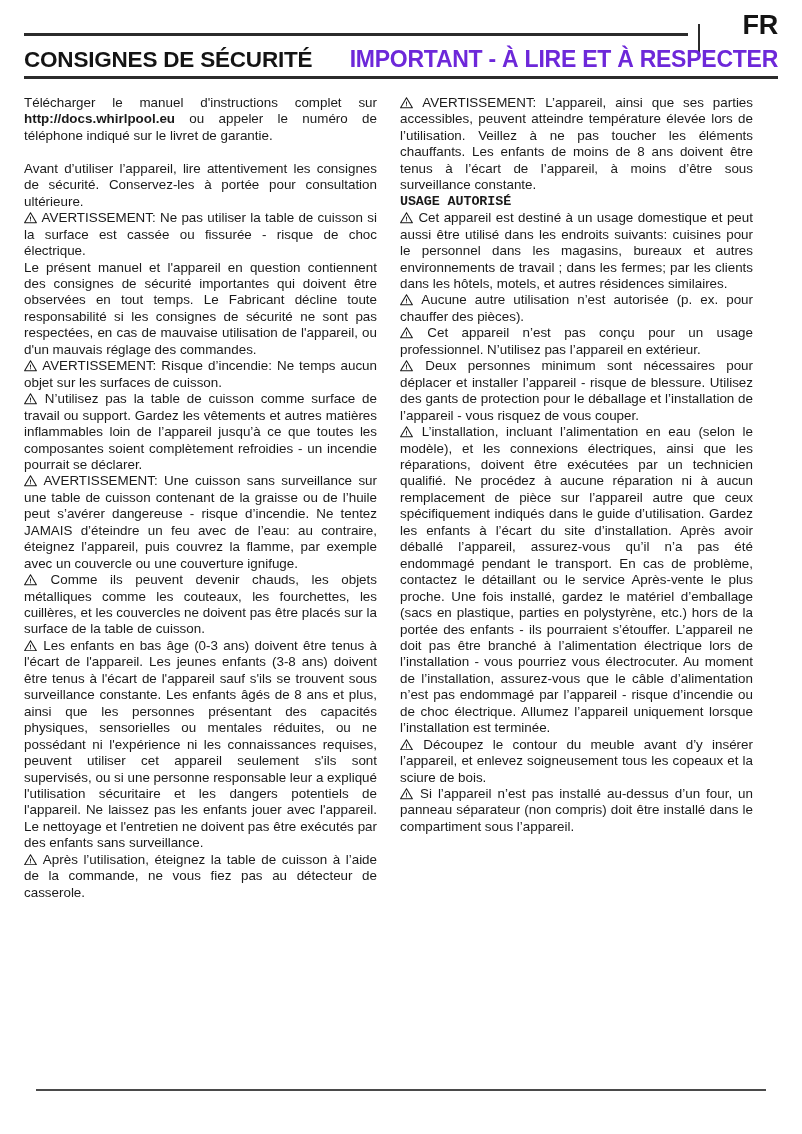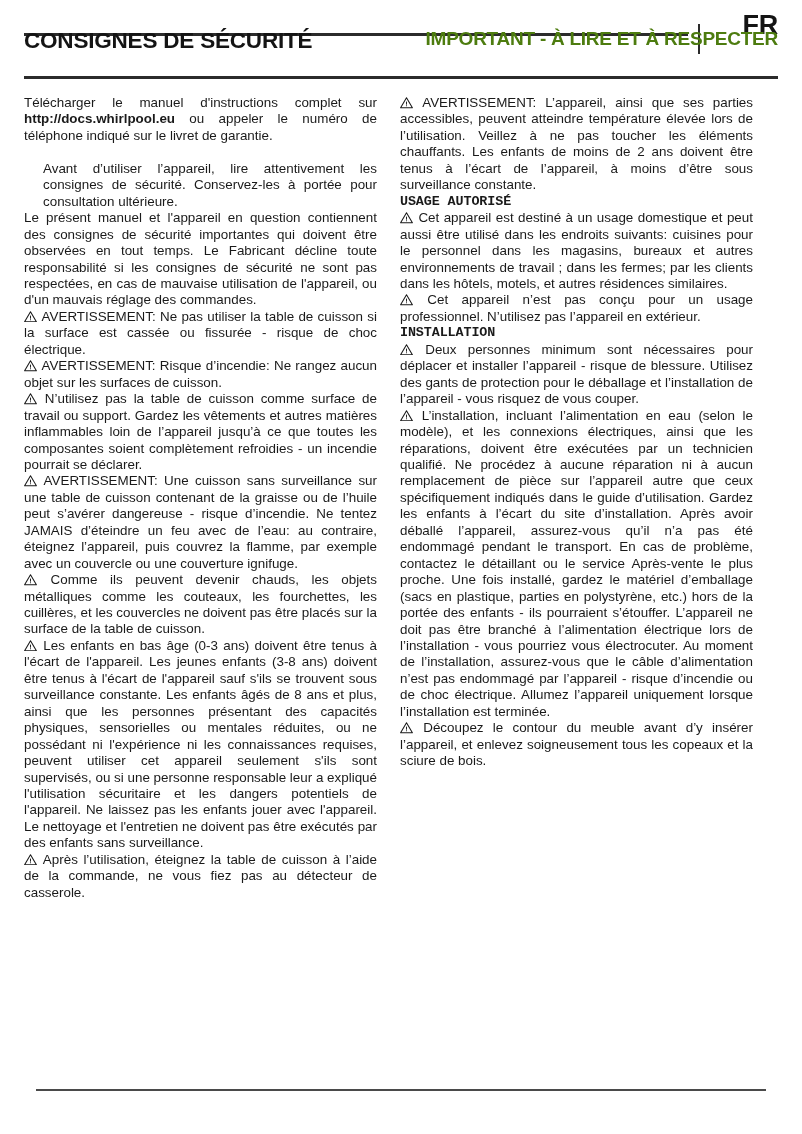--- a/index.html
+++ b/index.html
@@ -53,36 +53,36 @@
     font-size: 27px;
     font-weight: bold;
     letter-spacing: -0.3px;
     line-height: 1;
     color: #141414;
   }
   .header-titles {
     position: absolute;
     left: 0;
     right: 0;
-    top: 6px;
+    top: 24px;
     display: flex;
-    align-items: flex-start;
+    align-items: flex-end;
     justify-content: space-between;
   }
   .doc-title {
     font-size: 22.5px;
     font-weight: bold;
     letter-spacing: -0.2px;
     color: #141414;
   }
   .doc-subtitle {
-    font-size: 19px;
+    font-size: 23px;
     font-weight: bold;
     letter-spacing: -0.25px;
-    color: #4d7c0f;
+    color: #6d28d9;
   }
   .header-rule-bottom {
     position: absolute;
     left: 0;
     right: 0;
     top: 54px;
     height: 2.5px;
     background: #2b2b2b;
   }
 
@@ -98,21 +98,21 @@
   }
   .col p {
     margin: 0;
     font-size: 13.4px;
     line-height: 16.45px;
     text-align: justify;
     text-justify: inter-word;
     hyphens: none;
     color: #1a1a1a;
   }
-  .col p.spaced { margin-top: 16.45px; margin-left: 19px; }
+  .col p.spaced { margin-top: 16.45px; }
   .section-head {
     margin: 0;
     font-size: 13.4px;
     line-height: 16.45px;
     font-weight: bold;
     letter-spacing: -0.1px;
     color: #141414;
     font-family: Liberation Mono, monospace;
   }
   .bold { font-weight: bold; }
@@ -152,31 +152,31 @@
       <div class="doc-title">CONSIGNES DE SÉCURITÉ</div>
       <div class="doc-subtitle">IMPORTANT - À LIRE ET À RESPECTER</div>
     </div>
     <div class="header-rule-bottom"></div>
   </div>
 
   <div class="columns">
     <div class="col" id="col-left">
         <p class=""><span>Télécharger le manuel d'instructions complet sur </span><span class="bold">http://docs.whirlpool.eu</span><span> ou appeler le numéro de téléphone indiqué sur le livret de garantie.</span></p>
         <p class="spaced"><span>Avant d’utiliser l’appareil, lire attentivement les consignes de sécurité. Conservez-les à portée pour consultation ultérieure.</span></p>
+        <p class=""><span class="warn"><svg viewBox="0 0 26 23" width="13" height="11.5" aria-hidden="true">
+              <path d="M13 1.4 L24.8 21.6 L1.2 21.6 Z" fill="none" stroke="#1a1a1a" stroke-width="2.1" stroke-linejoin="round"></path>
+              <rect x="12.05" y="9.2" width="1.9" height="6.1" fill="#1a1a1a"></rect>
+              <rect x="12.05" y="16.6" width="1.9" height="1.9" fill="#1a1a1a"></rect>
+            </svg></span> <span>AVERTISSEMENT: Ne pas utiliser la table de cuisson si la surface est cassée ou fissurée - risque de choc électrique.</span></p>
         <p class=""><span>Le présent manuel et l'appareil en question contiennent des consignes de sécurité importantes qui doivent être observées en tout temps. Le Fabricant décline toute responsabilité si les consignes de sécurité ne sont pas respectées, en cas de mauvaise utilisation de l'appareil, ou d'un mauvais réglage des commandes.</span></p>
         <p class=""><span class="warn"><svg viewBox="0 0 26 23" width="13" height="11.5" aria-hidden="true">
               <path d="M13 1.4 L24.8 21.6 L1.2 21.6 Z" fill="none" stroke="#1a1a1a" stroke-width="2.1" stroke-linejoin="round"></path>
               <rect x="12.05" y="9.2" width="1.9" height="6.1" fill="#1a1a1a"></rect>
               <rect x="12.05" y="16.6" width="1.9" height="1.9" fill="#1a1a1a"></rect>
-            </svg></span> <span>AVERTISSEMENT: Ne pas utiliser la table de cuisson si la surface est cassée ou fissurée - risque de choc électrique.</span></p>
-        <p class=""><span class="warn"><svg viewBox="0 0 26 23" width="13" height="11.5" aria-hidden="true">
-              <path d="M13 1.4 L24.8 21.6 L1.2 21.6 Z" fill="none" stroke="#1a1a1a" stroke-width="2.1" stroke-linejoin="round"></path>
-              <rect x="12.05" y="9.2" width="1.9" height="6.1" fill="#1a1a1a"></rect>
-              <rect x="12.05" y="16.6" width="1.9" height="1.9" fill="#1a1a1a"></rect>
-            </svg></span> <span>AVERTISSEMENT: Risque d’incendie: Ne rangez aucun objet sur les surfaces de cuisson.</span></p>
+            </svg></span> <span>AVERTISSEMENT: Risque d’incendie: Ne temps aucun objet sur les surfaces de cuisson.</span></p>
         <p class=""><span class="warn"><svg viewBox="0 0 26 23" width="13" height="11.5" aria-hidden="true">
               <path d="M13 1.4 L24.8 21.6 L1.2 21.6 Z" fill="none" stroke="#1a1a1a" stroke-width="2.1" stroke-linejoin="round"></path>
               <rect x="12.05" y="9.2" width="1.9" height="6.1" fill="#1a1a1a"></rect>
               <rect x="12.05" y="16.6" width="1.9" height="1.9" fill="#1a1a1a"></rect>
             </svg></span> <span>N’utilisez pas la table de cuisson comme surface de travail ou support. Gardez les vêtements et autres matières inflammables loin de l’appareil jusqu’à ce que toutes les composantes soient complètement refroidies - un incendie pourrait se déclarer.</span></p>
         <p class=""><span class="warn"><svg viewBox="0 0 26 23" width="13" height="11.5" aria-hidden="true">
               <path d="M13 1.4 L24.8 21.6 L1.2 21.6 Z" fill="none" stroke="#1a1a1a" stroke-width="2.1" stroke-linejoin="round"></path>
               <rect x="12.05" y="9.2" width="1.9" height="6.1" fill="#1a1a1a"></rect>
               <rect x="12.05" y="16.6" width="1.9" height="1.9" fill="#1a1a1a"></rect>
             </svg></span> <span>AVERTISSEMENT: Une cuisson sans surveillance sur une table de cuisson contenant de la graisse ou de l’huile peut s’avérer dangereuse - risque d’incendie. Ne tentez JAMAIS d’éteindre un feu avec de l’eau: au contraire, éteignez l’appareil, puis couvrez la flamme, par exemple avec un couvercle ou une couverture ignifuge.</span></p>
@@ -194,45 +194,54 @@
               <path d="M13 1.4 L24.8 21.6 L1.2 21.6 Z" fill="none" stroke="#1a1a1a" stroke-width="2.1" stroke-linejoin="round"></path>
               <rect x="12.05" y="9.2" width="1.9" height="6.1" fill="#1a1a1a"></rect>
               <rect x="12.05" y="16.6" width="1.9" height="1.9" fill="#1a1a1a"></rect>
             </svg></span> <span>Après l’utilisation, éteignez la table de cuisson à l’aide de la commande, ne vous fiez pas au détecteur de casserole.</span></p>
       </div>
     <div class="col" id="col-right">
         <p class=""><span class="warn"><svg viewBox="0 0 26 23" width="13" height="11.5" aria-hidden="true">
               <path d="M13 1.4 L24.8 21.6 L1.2 21.6 Z" fill="none" stroke="#1a1a1a" stroke-width="2.1" stroke-linejoin="round"></path>
               <rect x="12.05" y="9.2" width="1.9" height="6.1" fill="#1a1a1a"></rect>
               <rect x="12.05" y="16.6" width="1.9" height="1.9" fill="#1a1a1a"></rect>
-            </svg></span> <span>AVERTISSEMENT: L’appareil, ainsi que ses parties accessibles, peuvent atteindre température élevée lors de l’utilisation. Veillez à ne pas toucher les éléments chauffants. Les enfants de moins de 2 ans doivent être tenus à l’écart de l’appareil, à moins d’être sous surveillance constante.</span></p>
+            </svg></span> <span>AVERTISSEMENT: L’appareil, ainsi que ses parties accessibles, peuvent atteindre température élevée lors de l’utilisation. Veillez à ne pas toucher les éléments chauffants. Les enfants de moins de 8 ans doivent être tenus à l’écart de l’appareil, à moins d’être sous surveillance constante.</span></p>
         <p class="section-head"><span class="bold">USAGE AUTORISÉ</span></p>
         <p class=""><span class="warn"><svg viewBox="0 0 26 23" width="13" height="11.5" aria-hidden="true">
               <path d="M13 1.4 L24.8 21.6 L1.2 21.6 Z" fill="none" stroke="#1a1a1a" stroke-width="2.1" stroke-linejoin="round"></path>
               <rect x="12.05" y="9.2" width="1.9" height="6.1" fill="#1a1a1a"></rect>
               <rect x="12.05" y="16.6" width="1.9" height="1.9" fill="#1a1a1a"></rect>
             </svg></span> <span>Cet appareil est destiné à un usage domestique et peut aussi être utilisé dans les endroits suivants: cuisines pour le personnel dans les magasins, bureaux et autres environnements de travail ; dans les fermes; par les clients dans les hôtels, motels, et autres résidences similaires.</span></p>
         <p class=""><span class="warn"><svg viewBox="0 0 26 23" width="13" height="11.5" aria-hidden="true">
               <path d="M13 1.4 L24.8 21.6 L1.2 21.6 Z" fill="none" stroke="#1a1a1a" stroke-width="2.1" stroke-linejoin="round"></path>
               <rect x="12.05" y="9.2" width="1.9" height="6.1" fill="#1a1a1a"></rect>
               <rect x="12.05" y="16.6" width="1.9" height="1.9" fill="#1a1a1a"></rect>
+            </svg></span> <span>Aucune autre utilisation n’est autorisée (p. ex. pour chauffer des pièces).</span></p>
+        <p class=""><span class="warn"><svg viewBox="0 0 26 23" width="13" height="11.5" aria-hidden="true">
+              <path d="M13 1.4 L24.8 21.6 L1.2 21.6 Z" fill="none" stroke="#1a1a1a" stroke-width="2.1" stroke-linejoin="round"></path>
+              <rect x="12.05" y="9.2" width="1.9" height="6.1" fill="#1a1a1a"></rect>
+              <rect x="12.05" y="16.6" width="1.9" height="1.9" fill="#1a1a1a"></rect>
             </svg></span> <span>Cet appareil n’est pas conçu pour un usage professionnel. N’utilisez pas l’appareil en extérieur.</span></p>
-        <p class="section-head"><span class="bold">INSTALLATION</span></p>
         <p class=""><span class="warn"><svg viewBox="0 0 26 23" width="13" height="11.5" aria-hidden="true">
               <path d="M13 1.4 L24.8 21.6 L1.2 21.6 Z" fill="none" stroke="#1a1a1a" stroke-width="2.1" stroke-linejoin="round"></path>
               <rect x="12.05" y="9.2" width="1.9" height="6.1" fill="#1a1a1a"></rect>
               <rect x="12.05" y="16.6" width="1.9" height="1.9" fill="#1a1a1a"></rect>
             </svg></span> <span>Deux personnes minimum sont nécessaires pour déplacer et installer l’appareil - risque de blessure. Utilisez des gants de protection pour le déballage et l’installation de l’appareil - vous risquez de vous couper.</span></p>
         <p class=""><span class="warn"><svg viewBox="0 0 26 23" width="13" height="11.5" aria-hidden="true">
               <path d="M13 1.4 L24.8 21.6 L1.2 21.6 Z" fill="none" stroke="#1a1a1a" stroke-width="2.1" stroke-linejoin="round"></path>
               <rect x="12.05" y="9.2" width="1.9" height="6.1" fill="#1a1a1a"></rect>
               <rect x="12.05" y="16.6" width="1.9" height="1.9" fill="#1a1a1a"></rect>
             </svg></span> <span>L’installation, incluant l’alimentation en eau (selon le modèle), et les connexions électriques, ainsi que les réparations, doivent être exécutées par un technicien qualifié. Ne procédez à aucune réparation ni à aucun remplacement de pièce sur l’appareil autre que ceux spécifiquement indiqués dans le guide d’utilisation. Gardez les enfants à l’écart du site d’installation. Après avoir déballé l’appareil, assurez-vous qu’il n’a pas été endommagé pendant le transport. En cas de problème, contactez le détaillant ou le service Après-vente le plus proche. Une fois installé, gardez le matériel d’emballage (sacs en plastique, parties en polystyrène, etc.) hors de la portée des enfants - ils pourraient s’étouffer. L’appareil ne doit pas être branché à l’alimentation électrique lors de l’installation - vous pourriez vous électrocuter. Au moment de l’installation, assurez-vous que le câble d’alimentation n’est pas endommagé par l’appareil - risque d’incendie ou de choc électrique. Allumez l’appareil uniquement lorsque l’installation est terminée.</span></p>
         <p class=""><span class="warn"><svg viewBox="0 0 26 23" width="13" height="11.5" aria-hidden="true">
               <path d="M13 1.4 L24.8 21.6 L1.2 21.6 Z" fill="none" stroke="#1a1a1a" stroke-width="2.1" stroke-linejoin="round"></path>
               <rect x="12.05" y="9.2" width="1.9" height="6.1" fill="#1a1a1a"></rect>
               <rect x="12.05" y="16.6" width="1.9" height="1.9" fill="#1a1a1a"></rect>
             </svg></span> <span>Découpez le contour du meuble avant d’y insérer l’appareil, et enlevez soigneusement tous les copeaux et la sciure de bois.</span></p>
+        <p class=""><span class="warn"><svg viewBox="0 0 26 23" width="13" height="11.5" aria-hidden="true">
+              <path d="M13 1.4 L24.8 21.6 L1.2 21.6 Z" fill="none" stroke="#1a1a1a" stroke-width="2.1" stroke-linejoin="round"></path>
+              <rect x="12.05" y="9.2" width="1.9" height="6.1" fill="#1a1a1a"></rect>
+              <rect x="12.05" y="16.6" width="1.9" height="1.9" fill="#1a1a1a"></rect>
+            </svg></span> <span>Si l’appareil n’est pas installé au-dessus d’un four, un panneau séparateur (non compris) doit être installé dans le compartiment sous l’appareil.</span></p>
       </div>
   </div>
 
   <div class="footer-rule"></div>
 </div>
 
 </body></html>

